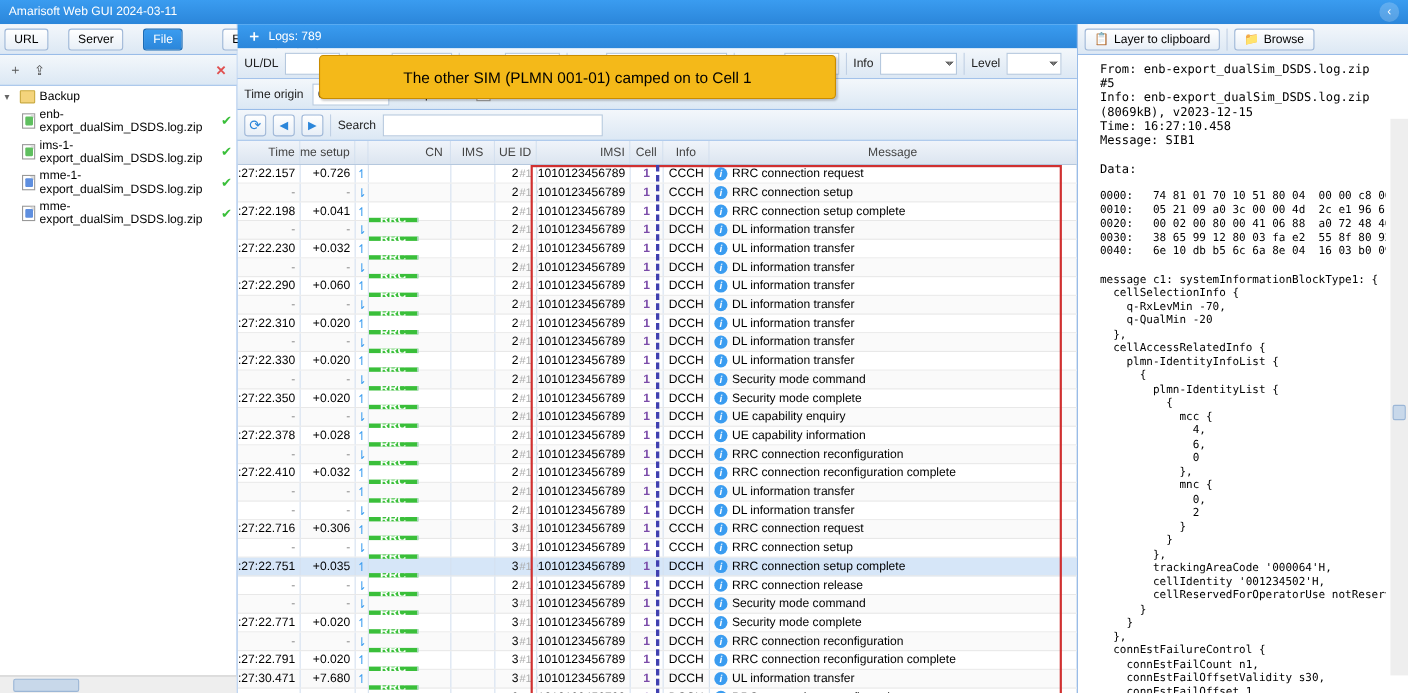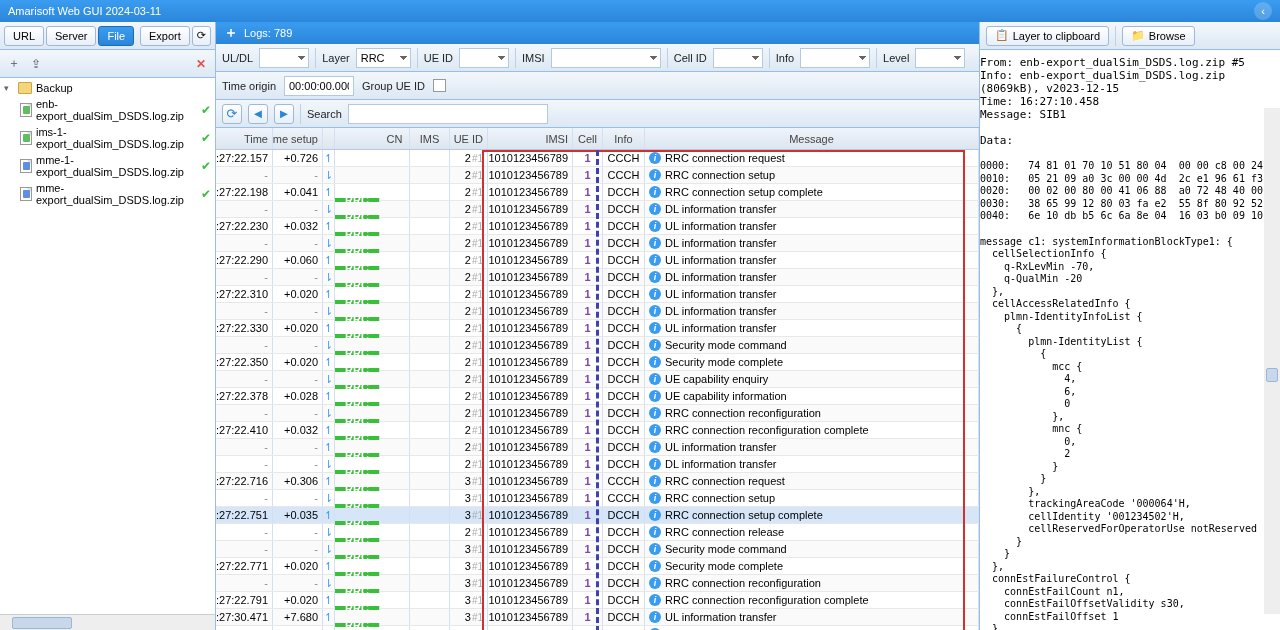--- a/index.html
+++ b/index.html
@@ -4,21 +4,21 @@
 <style>
 * { margin: 0; padding: 0; box-sizing: border-box; }
 body { font-family: Arial, sans-serif; font-size: 11px; background: #fff; width: 1280px; height: 630px; overflow: hidden; }
 
 .header-bar { background: linear-gradient(#3a9cf0, #2b86da); height: 22px; display: flex; align-items: center; color: #fff; padding: 0 8px; }
 .header-collapse { margin-left: auto; width: 18px; height: 18px; background: rgba(255,255,255,0.2); border-radius: 9px; display: flex; align-items: center; justify-content: center; cursor: pointer; }
 
 .main-container { display: flex; height: 608px; }
 
 .left-panel { width: 216px; border-right: 1px solid #99bce8; display: flex; flex-direction: column; }
-.toolbar1 { height: 28px; background: linear-gradient(#f3f7fb, #dce8f4); border-bottom: 1px solid #99bce8; display: flex; align-items: center; padding: 2px 4px; gap: 2px; }
+.toolbar1 { height: 28px; background: linear-gradient(#f3f7fb, #dce8f4); border-bottom: 1px solid #99bce8; display: flex; align-items: center; padding: 2px 4px; gap: 18px; }
 .btn { border: 1px solid #a0b8d8; background: linear-gradient(#fff, #e8eff7); border-radius: 3px; padding: 2px 8px; height: 20px; font-size: 11px; cursor: pointer; display: inline-flex; align-items: center; }
 .btn.active { background: linear-gradient(#3a9cf0, #2b86da); color: #fff; border-color: #1c6cb5; }
 .tree-toolbar { height: 28px; background: linear-gradient(#f3f7fb, #dce8f4); border-bottom: 1px solid #99bce8; display: flex; align-items: center; padding: 0 6px; gap: 6px; }
 .icon-sm { width: 16px; height: 16px; display: inline-flex; align-items: center; justify-content: center; font-size: 12px; color: #555; }
 .icon-close { color: #e05050; font-weight: bold; margin-left: auto; }
 .tree { flex: 1; overflow-y: auto; padding: 2px 0; }
 .tree-node { display: flex; align-items: center; padding: 2px 4px; gap: 4px; cursor: pointer; }
 .tree-node.indent { padding-left: 20px; }
 .tree-arrow { width: 10px; font-size: 9px; color: #666; }
 .folder-icon { width: 14px; height: 12px; background: #f4d47c; border: 1px solid #c9a93e; border-radius: 1px; }
@@ -65,21 +65,21 @@
 .ue-num { color: #000; }
 .ue-hash { color: #aaa; font-size: 10px; margin-left: 1px; }
 .cell-1 { color: #7a4aa8; font-weight: bold; }
 .info-i { width: 12px; height: 12px; background: #3a9cf0; color: #fff; border-radius: 6px; display: inline-flex; align-items: center; justify-content: center; font-size: 9px; font-weight: bold; font-style: italic; margin-right: 4px; }
 .dash { color: #888; }
 .red-border { position: absolute; border: 2px solid #d03030; pointer-events: none; z-index: 3; }
 .blue-dashed { position: absolute; border-left: 3px dashed #4040b0; pointer-events: none; z-index: 3; }
 
 .right-panel { width: 300px; display: flex; flex-direction: column; }
 .right-toolbar { height: 28px; background: linear-gradient(#f3f7fb, #dce8f4); border-bottom: 1px solid #99bce8; display: flex; align-items: center; padding: 2px 6px; gap: 6px; }
-.right-body { flex: 1; padding: 6px 0; font-size: 11px; color: #000; overflow: hidden; font-family: "Consolas", monospace; }
+.right-body { flex: 1; padding: 6px 20px; font-size: 11px; color: #000; overflow: hidden; font-family: "Consolas", monospace; }
 .right-body .k { color: #000; }
 .right-body pre { font-size: 10px; line-height: 1.25; white-space: pre; overflow: hidden; }
 .sep { width: 1px; height: 20px; background: #c0d0e4; }
 .checkbox { width: 13px; height: 13px; border: 1px solid #999; background: #fff; }
 .vscroll { position: absolute; right: 0; top: 108px; width: 16px; bottom: 16px; background: #eee; }
 .vscroll-thumb { position: absolute; left: 2px; width: 12px; top: 260px; height: 14px; background: #c8d8ea; border: 1px solid #9bb6d6; border-radius: 2px; }
 </style>
 </head>
 <body>
 
@@ -173,20 +173,23 @@
     </div>
     <div class="search-bar">
       <span class="nav-btn">⟳</span>
       <span class="nav-btn">◄</span>
       <span class="nav-btn">►</span>
       <span class="sep"></span>
       <span class="filter-label">Search</span>
       <input class="filter-input" style="width: 200px;">
     </div>
 
+    <div class="callout">
+        <span>The other SIM (PLMN 001-01) camped on to Cell 1</span>
+      </div>
 
     <div class="grid-wrap">
       <div class="grid-head">
         <div class="col col-time">Time</div>
         <div class="col col-diff">Time setup</div>
         <div class="col" style="width:12px"></div>
         <div class="col col-ran">RAN</div>
         <div class="col col-cn">CN</div>
         <div class="col col-ims">IMS</div>
         <div class="col col-ueid">UE ID</div>

